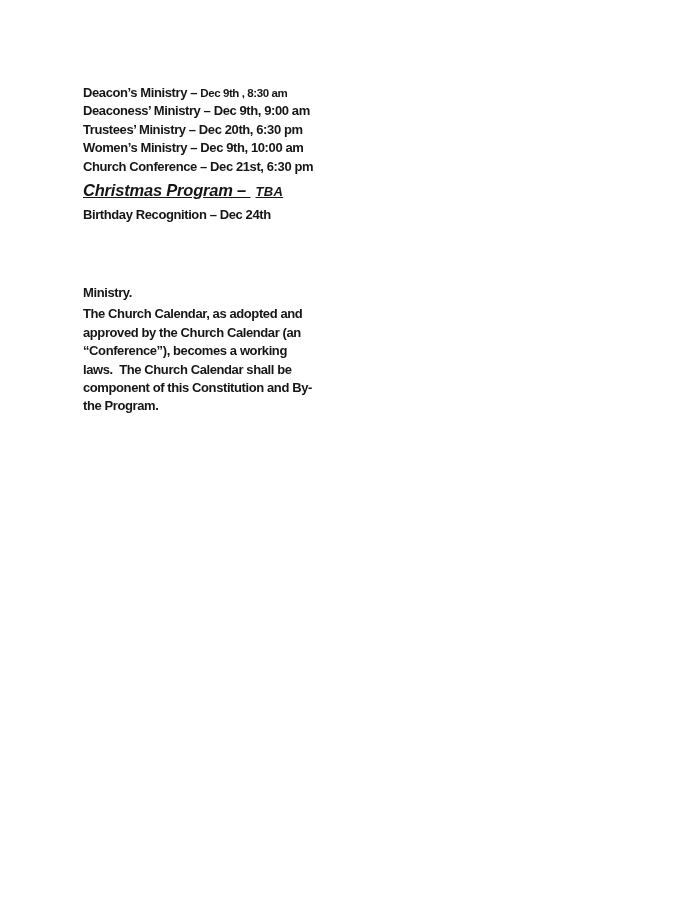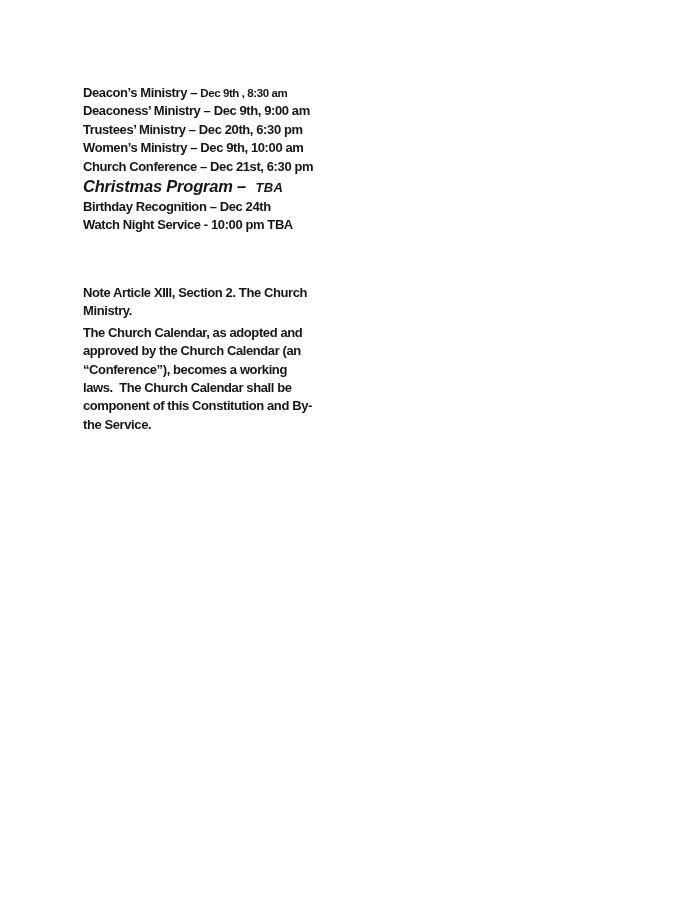--- a/index.html
+++ b/index.html
@@ -29,22 +29,23 @@
   .line {
     line-height: 18.4px;
     white-space: pre;
   }
   .small-suffix {
     font-size: 11.5px;
   }
   .christmas-line {
     font-style: italic;
     font-size: 16.5px;
-    line-height: 21px;
+    line-height: 28px;
     letter-spacing: -0.2px;
+    text-decoration: underline;
   }
   .christmas-suffix {
     font-size: 13px;
     margin-left: 5px;
     letter-spacing: 0.3px;
   }
   .para-gap {
     margin-top: 3px;
   }
 </style>
@@ -54,31 +55,29 @@
 <div class="page">
 
   <div class="text-block schedule-block">
     <div class="line"><span>Deacon’s Ministry – </span><span class="small-suffix">Dec 9th , 8:30 am</span></div>
     <div class="line">Deaconess’ Ministry – Dec 9th, 9:00 am</div>
     <div class="line">Trustees’ Ministry – Dec 20th, 6:30 pm</div>
     <div class="line">Women’s Ministry – Dec 9th, 10:00 am</div>
     <div class="line">Church Conference – Dec 21st, 6:30 pm</div>
     <div class="line christmas-line"><span>Christmas Program – </span><span class="christmas-suffix">TBA</span></div>
     <div class="line">Birthday Recognition – Dec 24th</div>
-    <div class="line">Watch Night Service - 10:00 pm TBA</div>
   </div>
 
   <div class="text-block notes-block">
     <div>
-      <div class="line">Note Article XIII, Section 2. The Church</div>
       <div class="line">Ministry.</div>
     </div>
     <div class="para-gap">
       <div class="line">The Church Calendar, as adopted and</div>
       <div class="line">approved by the Church Calendar (an</div>
       <div class="line">“Conference”), becomes a working</div>
       <div class="line">laws.  The Church Calendar shall be</div>
       <div class="line">component of this Constitution and By-</div>
-      <div class="line">the Service.</div>
+      <div class="line">the Program.</div>
     </div>
   </div>
 
 </div>
 
 </body></html>

